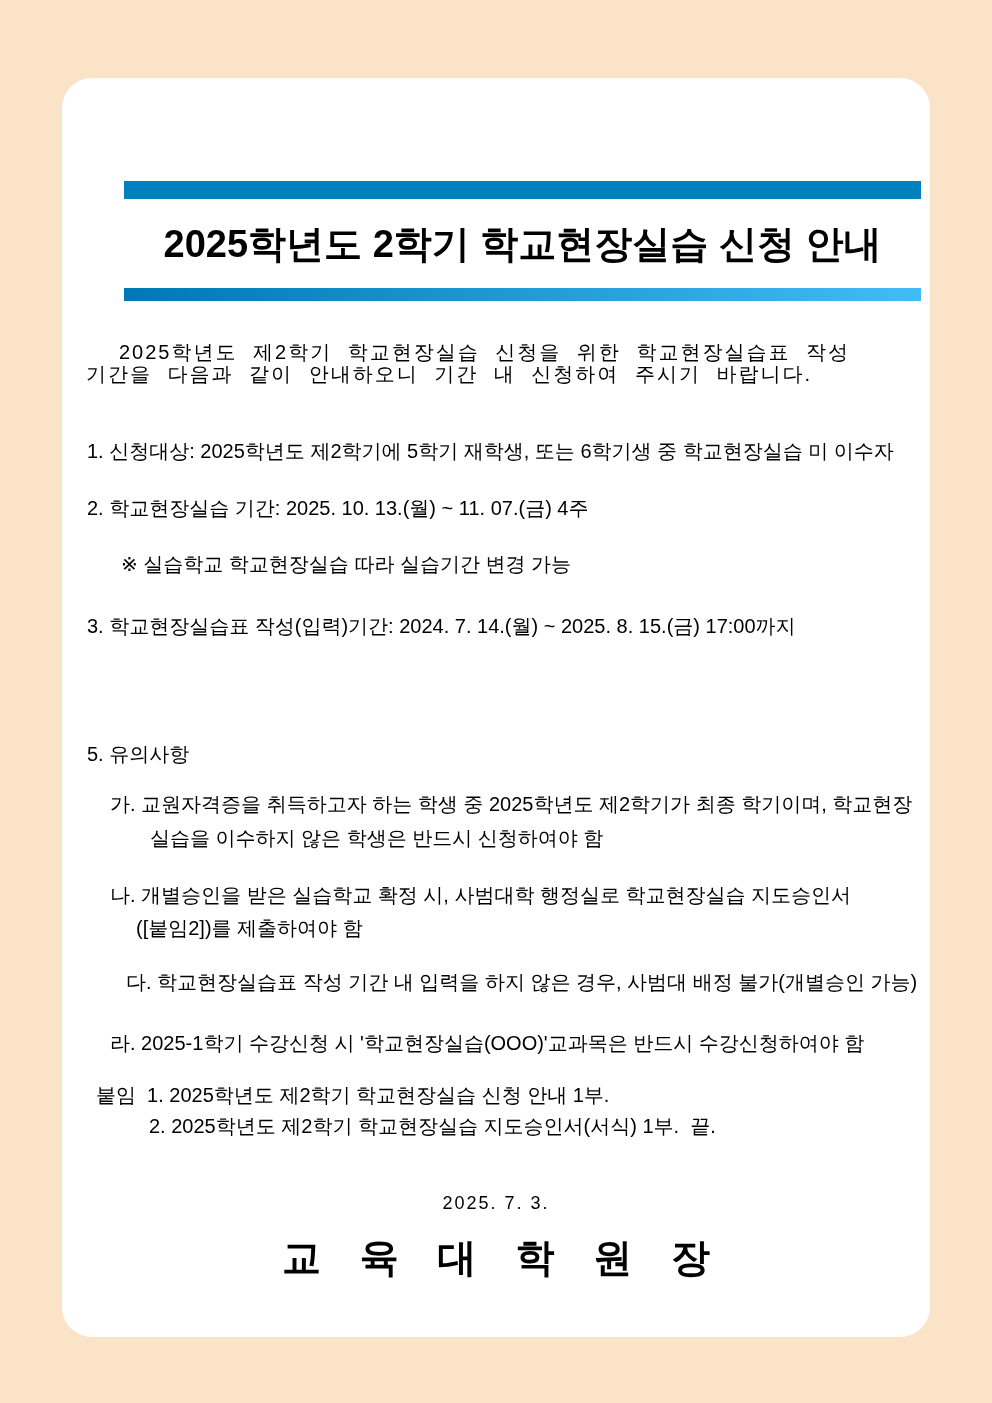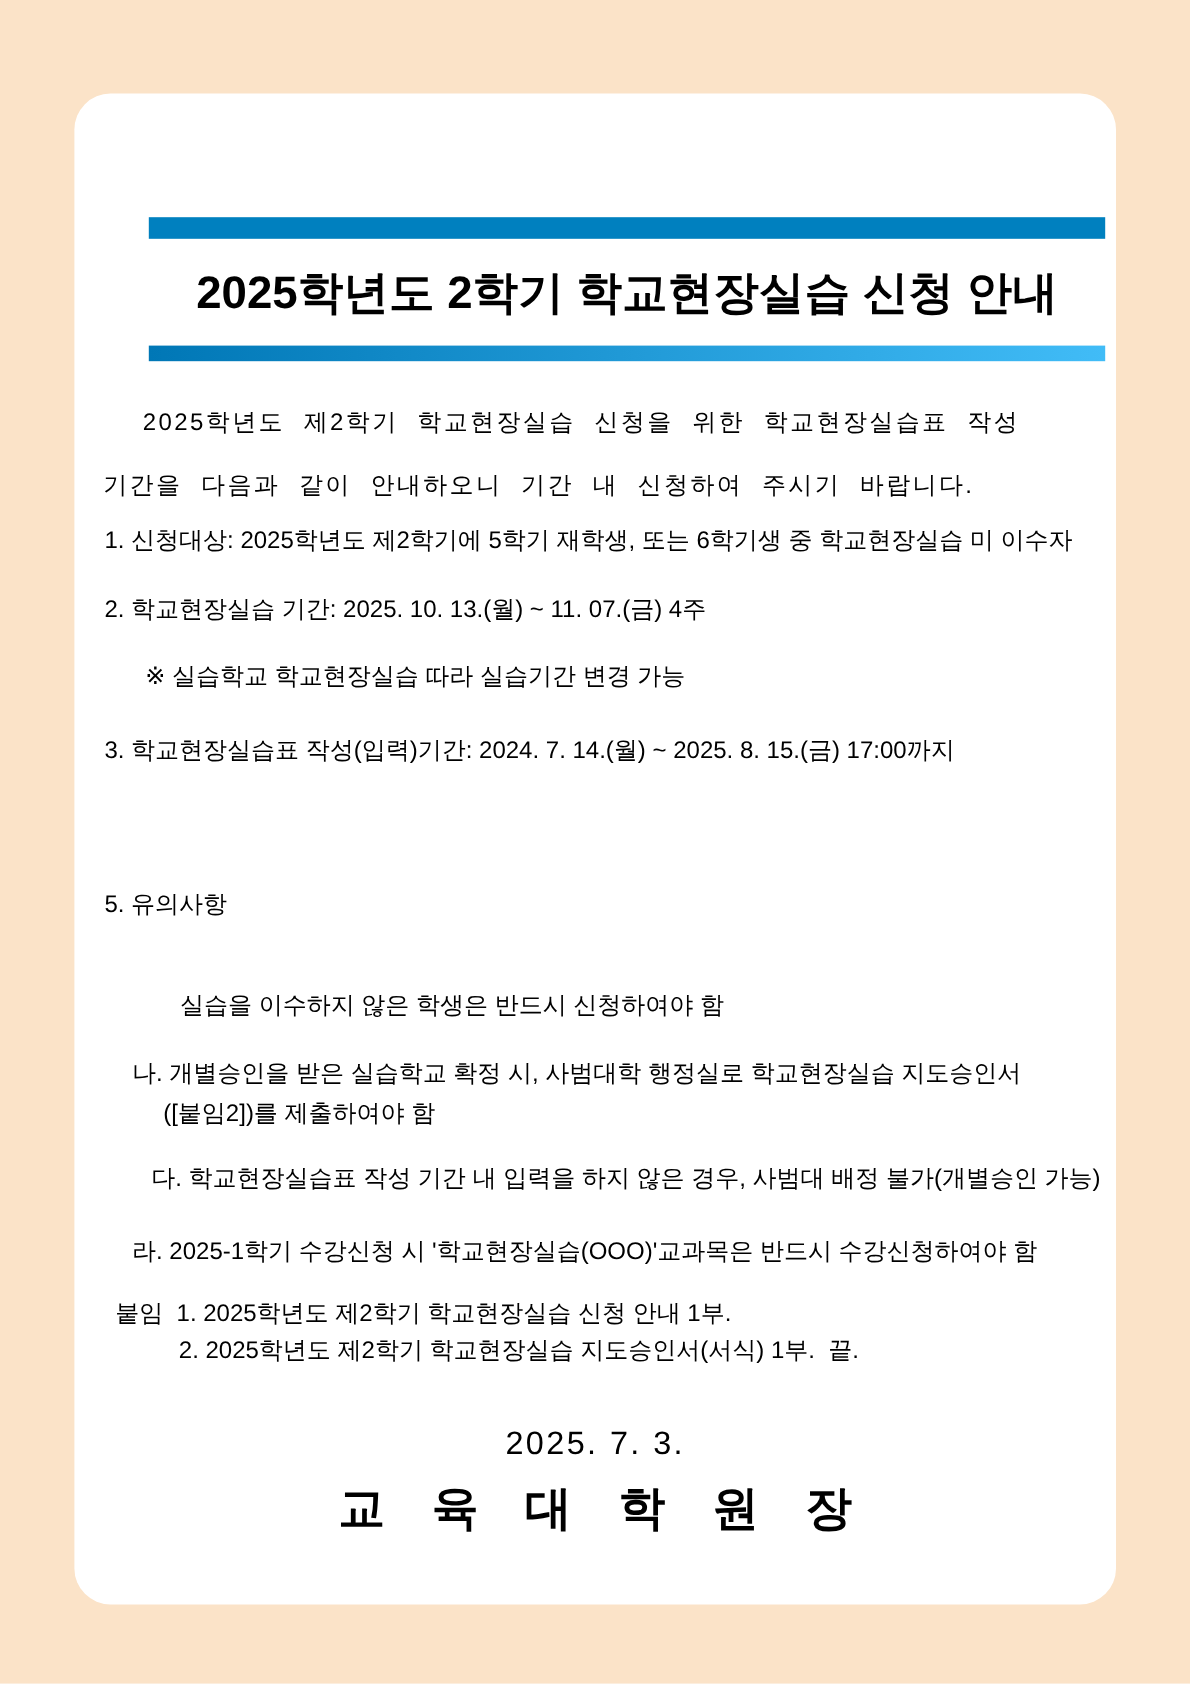--- a/index.html
+++ b/index.html
@@ -66,21 +66,21 @@
     letter-spacing: 2px;
     word-spacing: 8px;
   }
   .centered {
     left: 0;
     width: 100%;
     text-align: center;
     white-space: normal;
   }
   .date-line {
-    font-size: 27px;
+    font-size: 18px;
     letter-spacing: 2px;
   }
   .signer-line {
     font-size: 39px;
     letter-spacing: 14px;
     padding-left: 14px; 
     font-weight: 700;
   }
 </style>
 </head>
@@ -89,28 +89,29 @@
 <div class="page">
   <div class="sheet">
 
     <div class="title-block">
       <div class="bar-top"></div>
       <h1 class="doc-title">2025학년도 2학기 학교현장실습 신청 안내</h1>
       <div class="bar-bottom"></div>
     </div>
 
     <p class="line intro" style="top:261px; left:57px">2025학년도 제2학기 학교현장실습 신청을 위한 학교현장실습표 작성</p>
-    <p class="line intro" style="top:314px; left:24px">기간을 다음과 같이 안내하오니 기간 내 신청하여 주시기 바랍니다.</p>
+    <p class="line intro" style="top:283px; left:24px">기간을 다음과 같이 안내하오니 기간 내 신청하여 주시기 바랍니다.</p>
 
     <p class="line" style="top:360px; left:25px">1. 신청대상: 2025학년도 제2학기에 5학기 재학생, 또는 6학기생 중 학교현장실습 미 이수자</p>
     <p class="line" style="top:417px; left:25px">2. 학교현장실습 기간: 2025. 10. 13.(월) ~ 11. 07.(금) 4주</p>
     <p class="line" style="top:473px; left:59px">※ 실습학교 학교현장실습 따라 실습기간 변경 가능</p>
     <p class="line" style="top:535px; left:25px">3. 학교현장실습표 작성(입력)기간: 2024. 7. 14.(월) ~ 2025. 8. 15.(금) 17:00까지</p>
     <p class="line" style="top:663px; left:25px">5. 유의사항</p>
 
+    <p class="line" style="top:713px; left:48px">가. 교원자격증을 취득하고자 하는 학생 중 2025학년도 제2학기가 최종 학기이며, 학교현장</p>
     <p class="line" style="top:747px; left:88px">실습을 이수하지 않은 학생은 반드시 신청하여야 함</p>
 
     <p class="line" style="top:804px; left:48px">나. 개별승인을 받은 실습학교 확정 시, 사범대학 행정실로 학교현장실습 지도승인서</p>
     <p class="line" style="top:837px; left:74px">([붙임2])를 제출하여야 함</p>
 
     <p class="line" style="top:891px; left:64px">다. 학교현장실습표 작성 기간 내 입력을 하지 않은 경우, 사범대 배정 불가(개별승인 가능)</p>
     <p class="line" style="top:952px; left:48px">라. 2025-1학기 수강신청 시 '학교현장실습(OOO)'교과목은 반드시 수강신청하여야 함</p>
 
     <p class="line" style="top:1004px; left:34px">붙임  1. 2025학년도 제2학기 학교현장실습 신청 안내 1부.</p>
     <p class="line" style="top:1035px; left:87px">2. 2025학년도 제2학기 학교현장실습 지도승인서(서식) 1부.  끝.</p>

